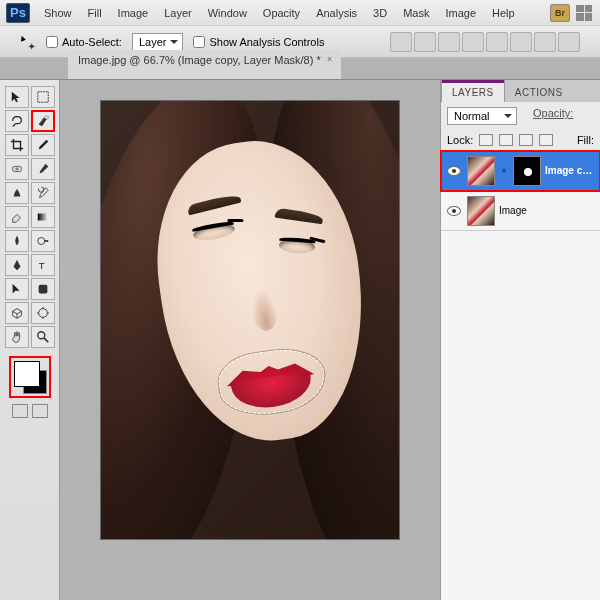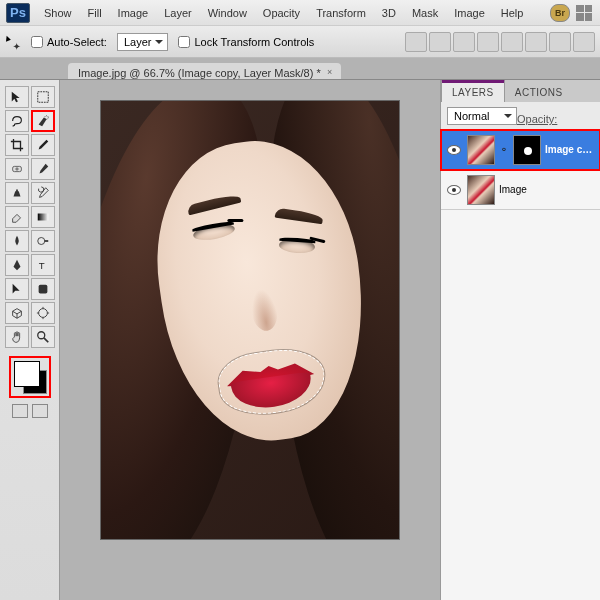--- a/index.html
+++ b/index.html
@@ -3,37 +3,37 @@
 <meta charset="utf-8">
 <style>
 * { margin: 0; padding: 0; box-sizing: border-box; font-family: Tahoma, Arial, sans-serif; font-size: 11px; }
 body { background: #fff; width: 600px; height: 600px; overflow: hidden; }
 .app { display: flex; flex-direction: column; width: 100%; height: 100%; }
 .menubar { display: flex; align-items: center; background: linear-gradient(#f0f0f0,#e0e0e0); padding: 2px 0; border-bottom: 1px solid #ccc; height: 26px; }
 .ps-icon { width: 24px; height: 20px; background: #0a2d5c; color: #7fb3f0; font-weight: bold; font-size: 13px; display: flex; align-items: center; justify-content: center; border: 1px solid #456; margin: 0 6px; border-radius: 2px; }
 .menu-item { padding: 4px 8px; cursor: default; color: #333; }
 .menu-sep { flex: 1; }
 .menu-right { display: flex; align-items: center; padding-right: 8px; gap: 6px; }
-.br-icon { width: 20px; height: 18px; background: #c9a74f; border: 1px solid #888; font-size: 9px; display: flex; align-items: center; justify-content: center; color: #4a3a10; font-weight: bold; border-radius: 8px; }
+.br-icon { width: 20px; height: 18px; background: #c9a74f; border: 1px solid #888; font-size: 9px; display: flex; align-items: center; justify-content: center; color: #4a3a10; font-weight: bold; border-radius: 2px; }
 .box-grid { width: 16px; height: 16px; display: grid; grid-template-columns: 1fr 1fr; gap: 1px; }
 .box-grid span { background: #888; }
 
-.optbar { display: flex; align-items: center; background: linear-gradient(#ececec,#d8d8d8); height: 32px; border-bottom: 1px solid #bbb; padding: 0 1px; gap: 10px; }
+.optbar { display: flex; align-items: center; background: linear-gradient(#ececec,#d8d8d8); height: 32px; border-bottom: 1px solid #bbb; padding: 0 16px; gap: 10px; }
 .move-cursor { width: 20px; height: 20px; display: flex; align-items: center; justify-content: center; position: relative; }
 .move-cursor::before { content: "▲"; position: absolute; font-size: 9px; color: #000; transform: rotate(-20deg); left: 2px; top: 1px; }
 .move-cursor::after { content: "✦"; position: absolute; font-size: 10px; right: 0; bottom: 0; color: #333; }
 .chk { display: flex; align-items: center; gap: 4px; }
 .chk input { width: 12px; height: 12px; }
 .dd { border: 1px solid #999; background: #fff; padding: 1px 16px 1px 6px; position: relative; min-width: 48px; height: 18px; display: flex; align-items: center; }
 .dd::after { content: ""; position: absolute; right: 4px; top: 6px; border: 4px solid transparent; border-top-color: #333; }
 .opt-icons { display: flex; gap: 2px; margin-left: auto; padding-right: 4px; }
 .opt-icon { width: 22px; height: 20px; background: #d5d5d5; border: 1px solid #aaa; border-radius: 2px; }
 
 .tabbar { background: #b3b3b3; height: 22px; display: flex; align-items: flex-end; padding-left: 68px; border-bottom: 1px solid #888; }
-.doc-tab { background: #d8d8d8; padding: 4px 20px 0 10px; font-size: 10px; color: #333; border-top-left-radius: 4px; border-top-right-radius: 4px; position: relative; }
+.doc-tab { background: #d8d8d8; padding: 4px 20px 13px 10px; font-size: 10px; color: #333; border-top-left-radius: 4px; border-top-right-radius: 4px; position: relative; }
 .doc-tab .x { position: absolute; right: 6px; top: 4px; width: 10px; height: 10px; display: flex; align-items: center; justify-content: center; font-size: 9px; color: #666; }
 
 .workarea { flex: 1; display: flex; background: #b3b3b3; overflow: hidden; }
 
 
 .toolbox { width: 60px; background: linear-gradient(#e5e5e5,#dcdcdc); border-right: 1px solid #999; display: flex; flex-direction: column; align-items: center; padding-top: 4px; }
 .tool-grid { display: grid; grid-template-columns: 24px 24px; gap: 2px 2px; padding: 2px; }
 .tool { width: 24px; height: 22px; border: 1px solid #aaa; background: #e8e8e8; display: flex; align-items: center; justify-content: center; font-size: 12px; color: #333; position: relative; }
 .tool.hi { border: 2px solid #f00; }
 .tool svg { width: 14px; height: 14px; }
@@ -61,21 +61,21 @@
 .lips { position: absolute; left: 120px; top: 254px; width: 100px; height: 56px; transform: rotate(-8deg); }
 .lip-upper { position: absolute; top: 6px; left: 6px; width: 88px; height: 24px; background: radial-gradient(ellipse at 50% 80%, #d4142e, #9a1225); border-radius: 50% 50% 30% 30% / 90% 90% 20% 20%; clip-path: polygon(0% 80%, 20% 25%, 40% 40%, 50% 20%, 60% 40%, 80% 25%, 100% 80%, 50% 100%); }
 .lip-lower { position: absolute; top: 22px; left: 10px; width: 80px; height: 30px; background: radial-gradient(ellipse at 50% 20%, #e62045, #8a1020); border-radius: 20% 20% 60% 60% / 10% 10% 100% 100%; }
 .sel { position: absolute; left: 118px; top: 250px; width: 106px; height: 62px; border: 1px dashed #fff; border-radius: 45% 55% 55% 60% / 50% 55% 65% 55%; transform: rotate(-8deg); box-shadow: 0 0 0 1px rgba(0,0,0,0.3); }
 
 
 .right { width: 160px; background: linear-gradient(#e2e2e2,#d5d5d5); border-left: 1px solid #999; display: flex; flex-direction: column; }
 .panel-tabs { display: flex; height: 22px; background: #c9c9c9; align-items: flex-end; }
 .ptab { padding: 4px 10px; font-size: 10px; color: #444; letter-spacing: 0.5px; }
 .ptab.active { background: #eaeaea; border-top: 4px solid #701a75; border-left: 1px solid #999; border-right: 1px solid #999; border-radius: 3px 3px 0 0; }
-.blend-row { display: flex; align-items: flex-end; padding: 5px 6px; gap: 0; background: #eaeaea; }
+.blend-row { display: flex; align-items: flex-start; padding: 5px 6px; gap: 16px; background: #eaeaea; }
 .opacity-lbl { color: #555; text-decoration: underline; }
 .lock-row { display: flex; align-items: center; padding: 4px 6px; gap: 6px; font-size: 10px; border-bottom: 1px solid #aaa; background: #eaeaea; }
 .lock-icon { width: 14px; height: 12px; border: 1px solid #888; background: #f0f0f0; }
 .layer-list { flex: 1; background: #f5f5f5; }
 .layer-row { display: flex; align-items: center; height: 40px; border-bottom: 1px solid #ccc; padding: 2px 4px; gap: 4px; }
 .layer-row.active { background: #3a7de0; color: #fff; outline: 2px solid #f00; outline-offset: -1px; }
 .eye-cell { width: 18px; display: flex; justify-content: center; }
 .eye-ic { width: 14px; height: 10px; border: 1px solid #666; border-radius: 60%; position: relative; background: #fff; }
 .eye-ic::after { content: ""; position: absolute; width: 4px; height: 4px; background: #333; border-radius: 50%; left: 4px; top: 2px; }
 .thumb { width: 28px; height: 30px; border: 1px solid #888; background: linear-gradient(135deg,#4a3026,#e9cdb9 40%,#c71930 55%,#e9cdb9 60%,#2b1813); }
@@ -91,21 +91,21 @@
 <div class="app">
 
   <div class="menubar">
     <div class="ps-icon">Ps</div>
     <div class="menu-item">Show</div>
     <div class="menu-item">Fill</div>
     <div class="menu-item">Image</div>
     <div class="menu-item">Layer</div>
     <div class="menu-item">Window</div>
     <div class="menu-item">Opacity</div>
-    <div class="menu-item">Transform</div>
+    <div class="menu-item">Analysis</div>
     <div class="menu-item">3D</div>
     <div class="menu-item">Mask</div>
     <div class="menu-item">Image</div>
     <div class="menu-item">Help</div>
     <div class="menu-sep"></div>
     <div class="menu-right">
       <div class="br-icon">Br</div>
       <div class="box-grid">
           <span></span>
           <span></span>
@@ -119,21 +119,21 @@
     <div class="move-cursor"></div>
     <label class="chk">
       <input type="checkbox" style="">
       <span>Auto-Select:</span>
     </label>
     <div class="dd">
       <span>Layer</span>
     </div>
     <label class="chk">
       <input type="checkbox" style="">
-      <span>Lock Transform Controls</span>
+      <span>Show Analysis Controls</span>
     </label>
     <div class="opt-icons">
       <div class="opt-icon"></div>
       <div class="opt-icon"></div>
       <div class="opt-icon"></div>
       <div class="opt-icon"></div>
       <div class="opt-icon"></div>
       <div class="opt-icon"></div>
       <div class="opt-icon"></div>
       <div class="opt-icon"></div>
@@ -306,20 +306,28 @@
       <div class="panel-tabs">
         <div class="ptab active">LAYERS</div>
         <div class="ptab">ACTIONS</div>
       </div>
       <div class="blend-row">
         <div class="dd" style="min-width:70px">
           <span>Normal</span>
         </div>
         <span class="opacity-lbl">Opacity:</span>
       </div>
+      <div class="lock-row">
+        <span>Lock:</span>
+        <div class="lock-icon"></div>
+        <div class="lock-icon"></div>
+        <div class="lock-icon"></div>
+        <div class="lock-icon"></div>
+        <span style="margin-left:auto">Fill:</span>
+      </div>
       <div class="layer-list">
         <div class="layer-row active">
           <div class="eye-cell">
               <div class="eye-ic"></div>
             </div>
           <div class="thumb"></div>
           <div class="link-cell">⚬</div>
           <div class="mask"></div>
           <div class="lyr-name">Image copy</div>
         </div>

